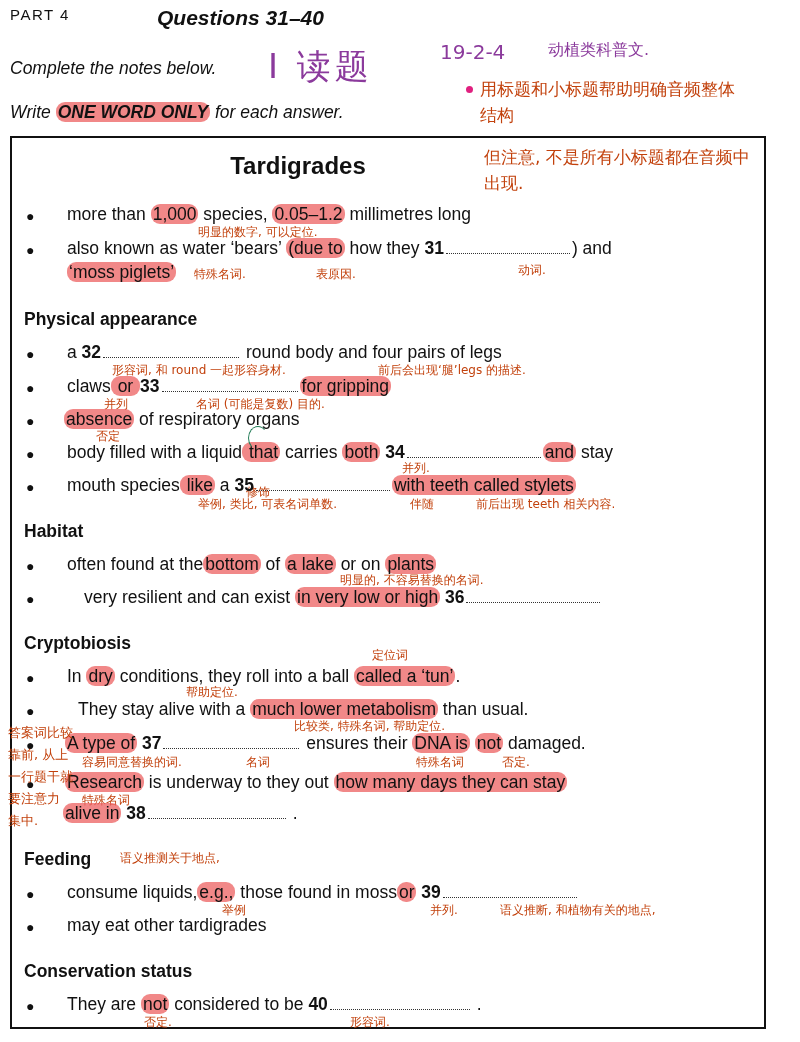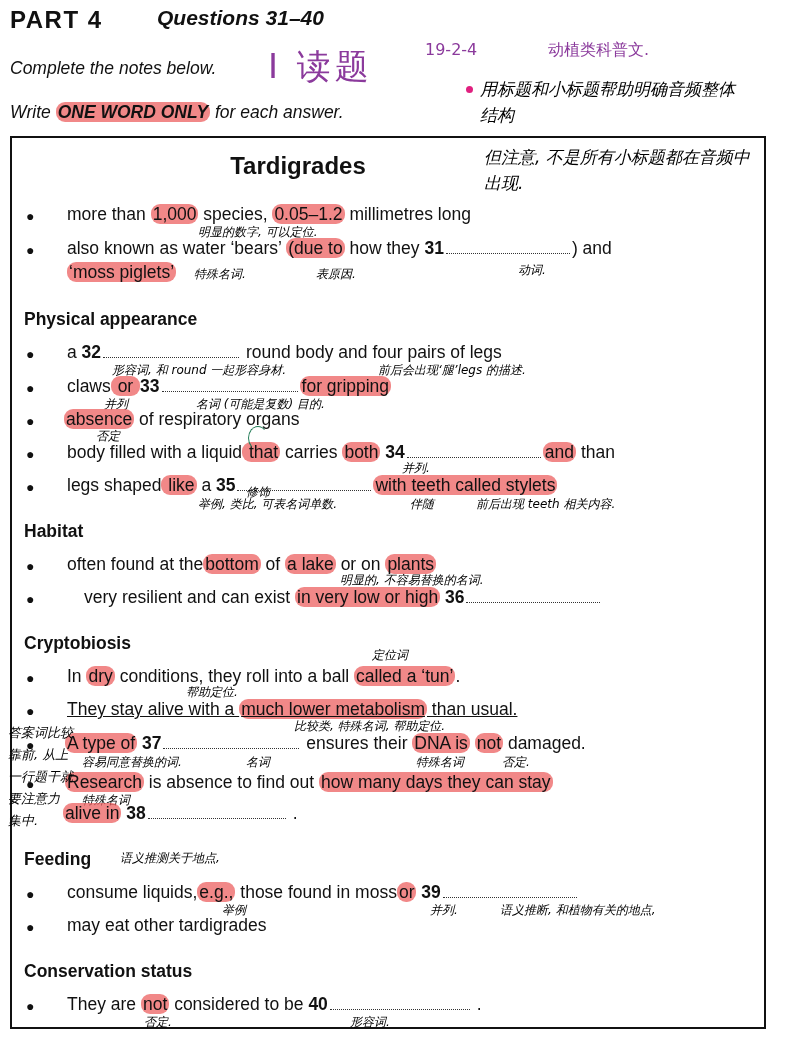--- a/index.html
+++ b/index.html
@@ -1,23 +1,23 @@
 <!DOCTYPE html>
 <html><head>
 <meta charset="utf-8">
 <style>
   html, body { margin:0; padding:0; background:#ffffff; }
   body { width:800px; height:1042px; position:relative; overflow:hidden;
          font-family:"Liberation Sans", sans-serif; color:#111; }
   .abs { position:absolute; white-space:nowrap; }
-  .part { left:10px; top:6px; font-size:24px; font-weight:bold; letter-spacing:1.5px;text-align:right; }
+  .part { left:10px; top:6px; font-size:15px; font-weight:normal; letter-spacing:1.5px;text-align:right; }
   .qrange { left:157px; top:6px; font-size:21px; font-weight:bold; font-style:italic; }
   .instr { font-size:17.5px; font-style:italic; }
   .hw-purple { color:#8b3a9c; font-family:"DejaVu Sans", sans-serif; }
-  .hw-green { color:#000000; font-family:"DejaVu Sans", sans-serif; font-size:12px;font-style:italic; }
+  .hw-green { color:#c2410c; font-family:"DejaVu Sans", sans-serif; font-size:12px; }
   .box { left:10px; top:136px; width:756px; height:893px; border:2px solid #111; box-sizing:border-box; }
   .title { left:0; width:776px; top:152px; text-align:center; font-size:24px; font-weight:bold; }
   .line { font-size:17.5px; }
   .bullet { font-size:14px; left:26px; }
   .heading { left:24px; font-size:17.5px; font-weight:bold; }
   .hl { background:rgba(236,90,90,0.72); border-radius:9px; padding:0 2px; }
   .gap { display:inline-block; border-bottom:1.5px dotted #333; height:12px; vertical-align:baseline; margin:0 2px; }
   b { font-weight:bold; }
   .pink-dot { width:7px; height:7px; border-radius:50%; background:#e0207f; }
   .arc { border:1.5px solid #1f7a54; border-radius:50%; }
@@ -26,21 +26,21 @@
 <body>
 
 <div class="abs part">PART 4</div>
 <div class="abs qrange">Questions 31–40</div>
 <div class="abs instr" style="left:10px;top:58px;">Complete the notes below.</div>
 <div class="abs instr" style="left:10px;top:102px;">
   <span>Write </span><span class="hl" style="font-weight:bold;">ONE WORD ONLY</span><span> for each answer.</span>
 </div>
 
 <div class="abs hw-purple" style="left:268px;top:44px;font-size:34px;letter-spacing:4px;">I 读题</div>
-<div class="abs hw-purple" style="left:425px;top:40px;font-size:16px;text-align:center;">19-2-4</div>
+<div class="abs hw-purple" style="left:440px;top:40px;font-size:20px;text-align:center;">19-2-4</div>
 <div class="abs hw-purple" style="left:548px;top:40px;font-size:16px;">动植类科普文.</div>
 <div class="abs pink-dot" style="left:466px;top:86px;"></div>
 <div class="abs hw-green" style="left:480px;top:78px;font-size:17px;">用标题和小标题帮助明确音频整体</div>
 <div class="abs hw-green" style="left:480px;top:104px;font-size:17px;">结构</div>
 
 <div class="abs box"></div>
 <div class="abs hw-green" style="left:484px;top:146px;font-size:17px;">但注意, 不是所有小标题都在音频中</div>
 <div class="abs hw-green" style="left:484px;top:172px;font-size:17px;">出现.</div>
 <div class="abs title" style="left:-90px;">Tardigrades</div>
 
@@ -78,29 +78,29 @@
 <div class="abs hw-green" style="left:196px;top:396px;">名词 (可能是复数) 目的.</div>
 
 <div class="abs bullet" style="top:413px;">●</div>
 <div class="abs line" style="left:64px;top:409px;">
   <span class="hl">absence</span><span> of respiratory organs</span>
 </div>
 <div class="abs hw-green" style="left:96px;top:428px;">否定</div>
 
 <div class="abs bullet" style="top:446px;">●</div>
 <div class="abs line" style="left:67px;top:442px;">
-  <span>body filled with a liquid</span><span class="hl"> that</span><span> carries </span><span class="hl">both</span> <b>34</b><span class="gap" style="width:134px;"></span><span class="hl">and</span><span> than</span>
+  <span>body filled with a liquid</span><span class="hl"> that</span><span> carries </span><span class="hl">both</span> <b>34</b><span class="gap" style="width:134px;"></span><span class="hl">and</span><span> stay</span>
 </div>
 <div class="abs arc" style="left:248px;top:426px;width:18px;height:22px;border-color:#1f7a54 transparent transparent #1f7a54;"></div>
 <div class="abs hw-green" style="left:246px;top:484px;">修饰</div>
 <div class="abs hw-green" style="left:402px;top:460px;">并列.</div>
 
 <div class="abs bullet" style="top:479px;">●</div>
 <div class="abs line" style="left:67px;top:475px;">
-  <span>legs shaped</span><span class="hl"> like</span><span> a </span><b>35</b><span class="gap" style="width:134px;"></span><span class="hl">with teeth called stylets</span>
+  <span>mouth species</span><span class="hl"> like</span><span> a </span><b>35</b><span class="gap" style="width:134px;"></span><span class="hl">with teeth called stylets</span>
 </div>
 <div class="abs hw-green" style="left:198px;top:496px;">举例, 类比, 可表名词单数.</div>
 <div class="abs hw-green" style="left:410px;top:496px;">伴随</div>
 <div class="abs hw-green" style="left:476px;top:496px;">前后出现 teeth 相关内容.</div>
 
 <div class="abs heading" style="top:521px;">Habitat</div>
 
 <div class="abs bullet" style="top:558px;">●</div>
 <div class="abs line" style="left:67px;top:554px;">
   <span>often found at the</span><span class="hl">bottom</span><span> of </span><span class="hl">a lake</span><span> or on </span><span class="hl">plants</span>
@@ -115,37 +115,37 @@
 
 <div class="abs heading" style="top:633px;">Cryptobiosis</div>
 
 <div class="abs bullet" style="top:670px;">●</div>
 <div class="abs line" style="left:67px;top:666px;">
   <span>In </span><span class="hl">dry</span><span> conditions, they roll into a ball </span><span class="hl">called a ‘tun’</span><span>.</span>
 </div>
 <div class="abs hw-green" style="left:186px;top:684px;">帮助定位.</div>
 
 <div class="abs bullet" style="top:703px;">●</div>
-<div class="abs line" style="left:67px;top:699px;text-decoration:underline;">
+<div class="abs line" style="left:78px;top:699px;">
   <span>They stay alive with a </span><span class="hl">much lower metabolism</span><span> than usual.</span>
 </div>
 <div class="abs hw-green" style="left:294px;top:718px;">比较类, 特殊名词, 帮助定位.</div>
 
 <div class="abs bullet" style="top:737px;">●</div>
 <div class="abs line" style="left:65px;top:733px;">
   <span class="hl">A type of</span> <b>37</b><span class="gap" style="width:136px;"></span><span> ensures their </span><span class="hl">DNA is</span><span> </span><span class="hl">not</span><span> damaged.</span>
 </div>
 <div class="abs hw-green" style="left:82px;top:754px;">容易同意替换的词.</div>
 <div class="abs hw-green" style="left:246px;top:754px;">名词</div>
 <div class="abs hw-green" style="left:416px;top:754px;">特殊名词</div>
 <div class="abs hw-green" style="left:502px;top:754px;">否定.</div>
 
 <div class="abs bullet" style="top:776px;">●</div>
 <div class="abs line" style="left:65px;top:772px;">
-  <span class="hl">Research</span><span> is absence to find out </span><span class="hl">how many days they can stay</span>
+  <span class="hl">Research</span><span> is underway to they out </span><span class="hl">how many days they can stay</span>
 </div>
 <div class="abs hw-green" style="left:82px;top:792px;">特殊名词</div>
 <div class="abs line" style="left:63px;top:803px;">
   <span class="hl">alive in</span> <b>38</b><span class="gap" style="width:138px;"></span><span> .</span>
 </div>
 <div class="abs hw-green" style="left:120px;top:850px;">语义推测关于地点,</div>
 
 <div class="abs hw-green" style="left:8px;top:712px;font-size:13px;line-height:22px;white-space:normal;width:70px;margin-top:10px;">
   <div>答案词比较</div>
   <div>靠前, 从上</div>

